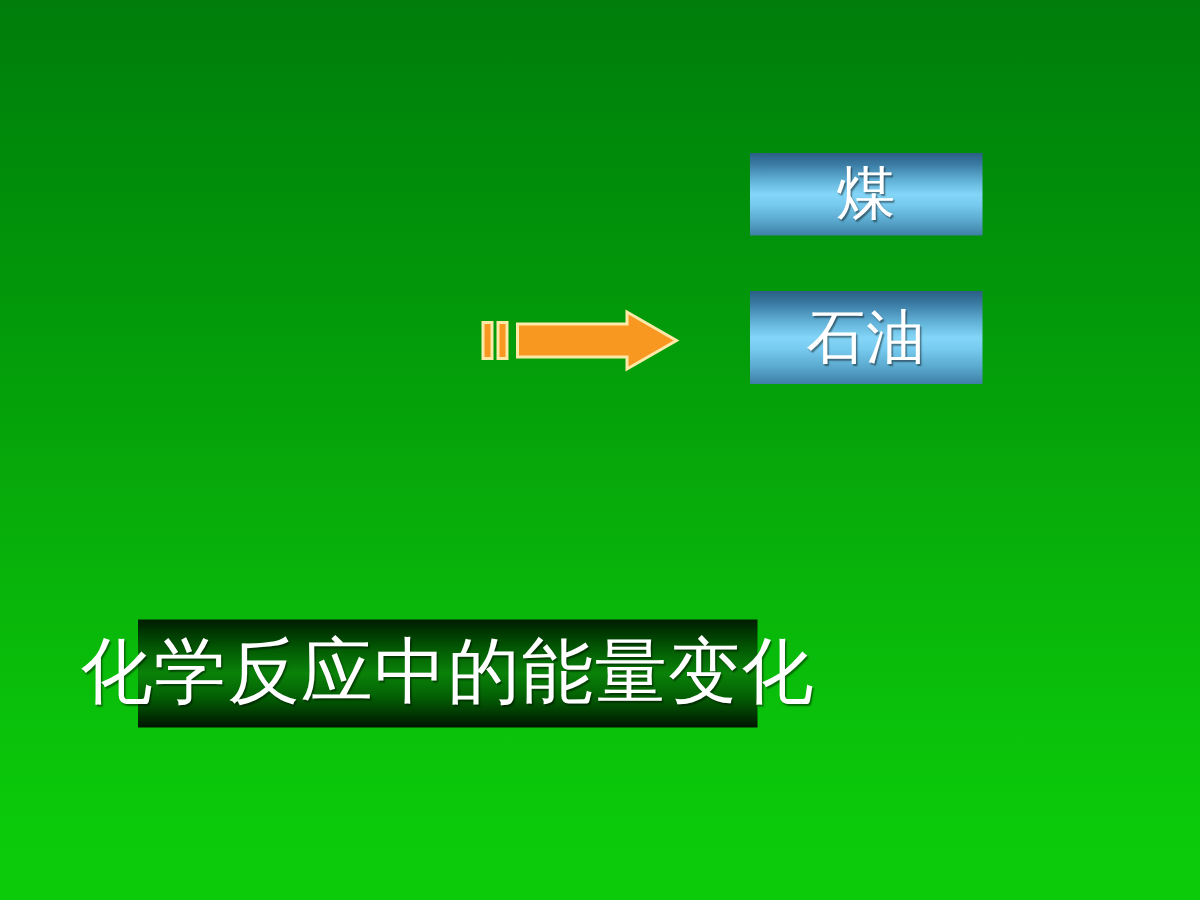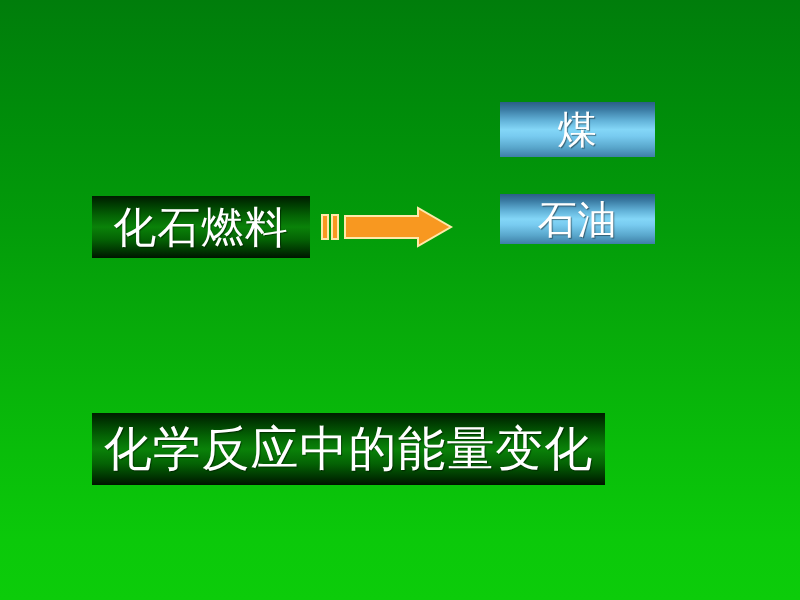--- a/index.html
+++ b/index.html
@@ -73,52 +73,49 @@
     width: 218px; height: 62px;
   }
   #box-fossil-fuel .txt { font-size: 43px; }
 
   #box-coal {
     left: 500px; top: 102px;
     width: 155px; height: 55px;
   }
   #box-oil {
     left: 500px; top: 194px;
-    width: 155px; height: 50px;
+    width: 155px; height: 62px;
   }
   #box-natural-gas {
     left: 500px; top: 287px;
     width: 155px; height: 55px;
   }
   #box-coal .txt, #box-oil .txt, #box-natural-gas .txt { font-size: 39px; }
 
   #box-title-banner {
     left: 92px; top: 413px;
-    width: 513px; height: 72px; align-items: center;
+    width: 413px; height: 72px; align-items: center;
   }
   #box-title-banner .txt { font-size: 48px; }
 
   
   #flow-arrow {
     position: absolute;
     left: 320px;
     top: 206px;
     width: 134px;
     height: 42px;
   }
   #flow-arrow svg { display: block; width: 134px; height: 42px; }
 </style>
 </head>
 <body>
 
 <div id="slide">
 
-  <div id="box-fossil-fuel" class="box greenbox">
-    <span class="txt">化石燃料</span>
-  </div>
 
   <div id="flow-arrow">
     <svg viewBox="0 0 134 42" xmlns="http://www.w3.org/2000/svg">
 
       <rect x="2" y="9" width="6" height="24" fill="#F89820" stroke="#FFE9A8" stroke-width="2"></rect>
 
       <rect x="12" y="9" width="6" height="24" fill="#F89820" stroke="#FFE9A8" stroke-width="2"></rect>
 
       <polygon points="25,10 98,10 98,2 131,21 98,40 98,32 25,32" fill="#F89820" stroke="#FFE9A8" stroke-width="2" stroke-linejoin="miter"></polygon>
     </svg>

